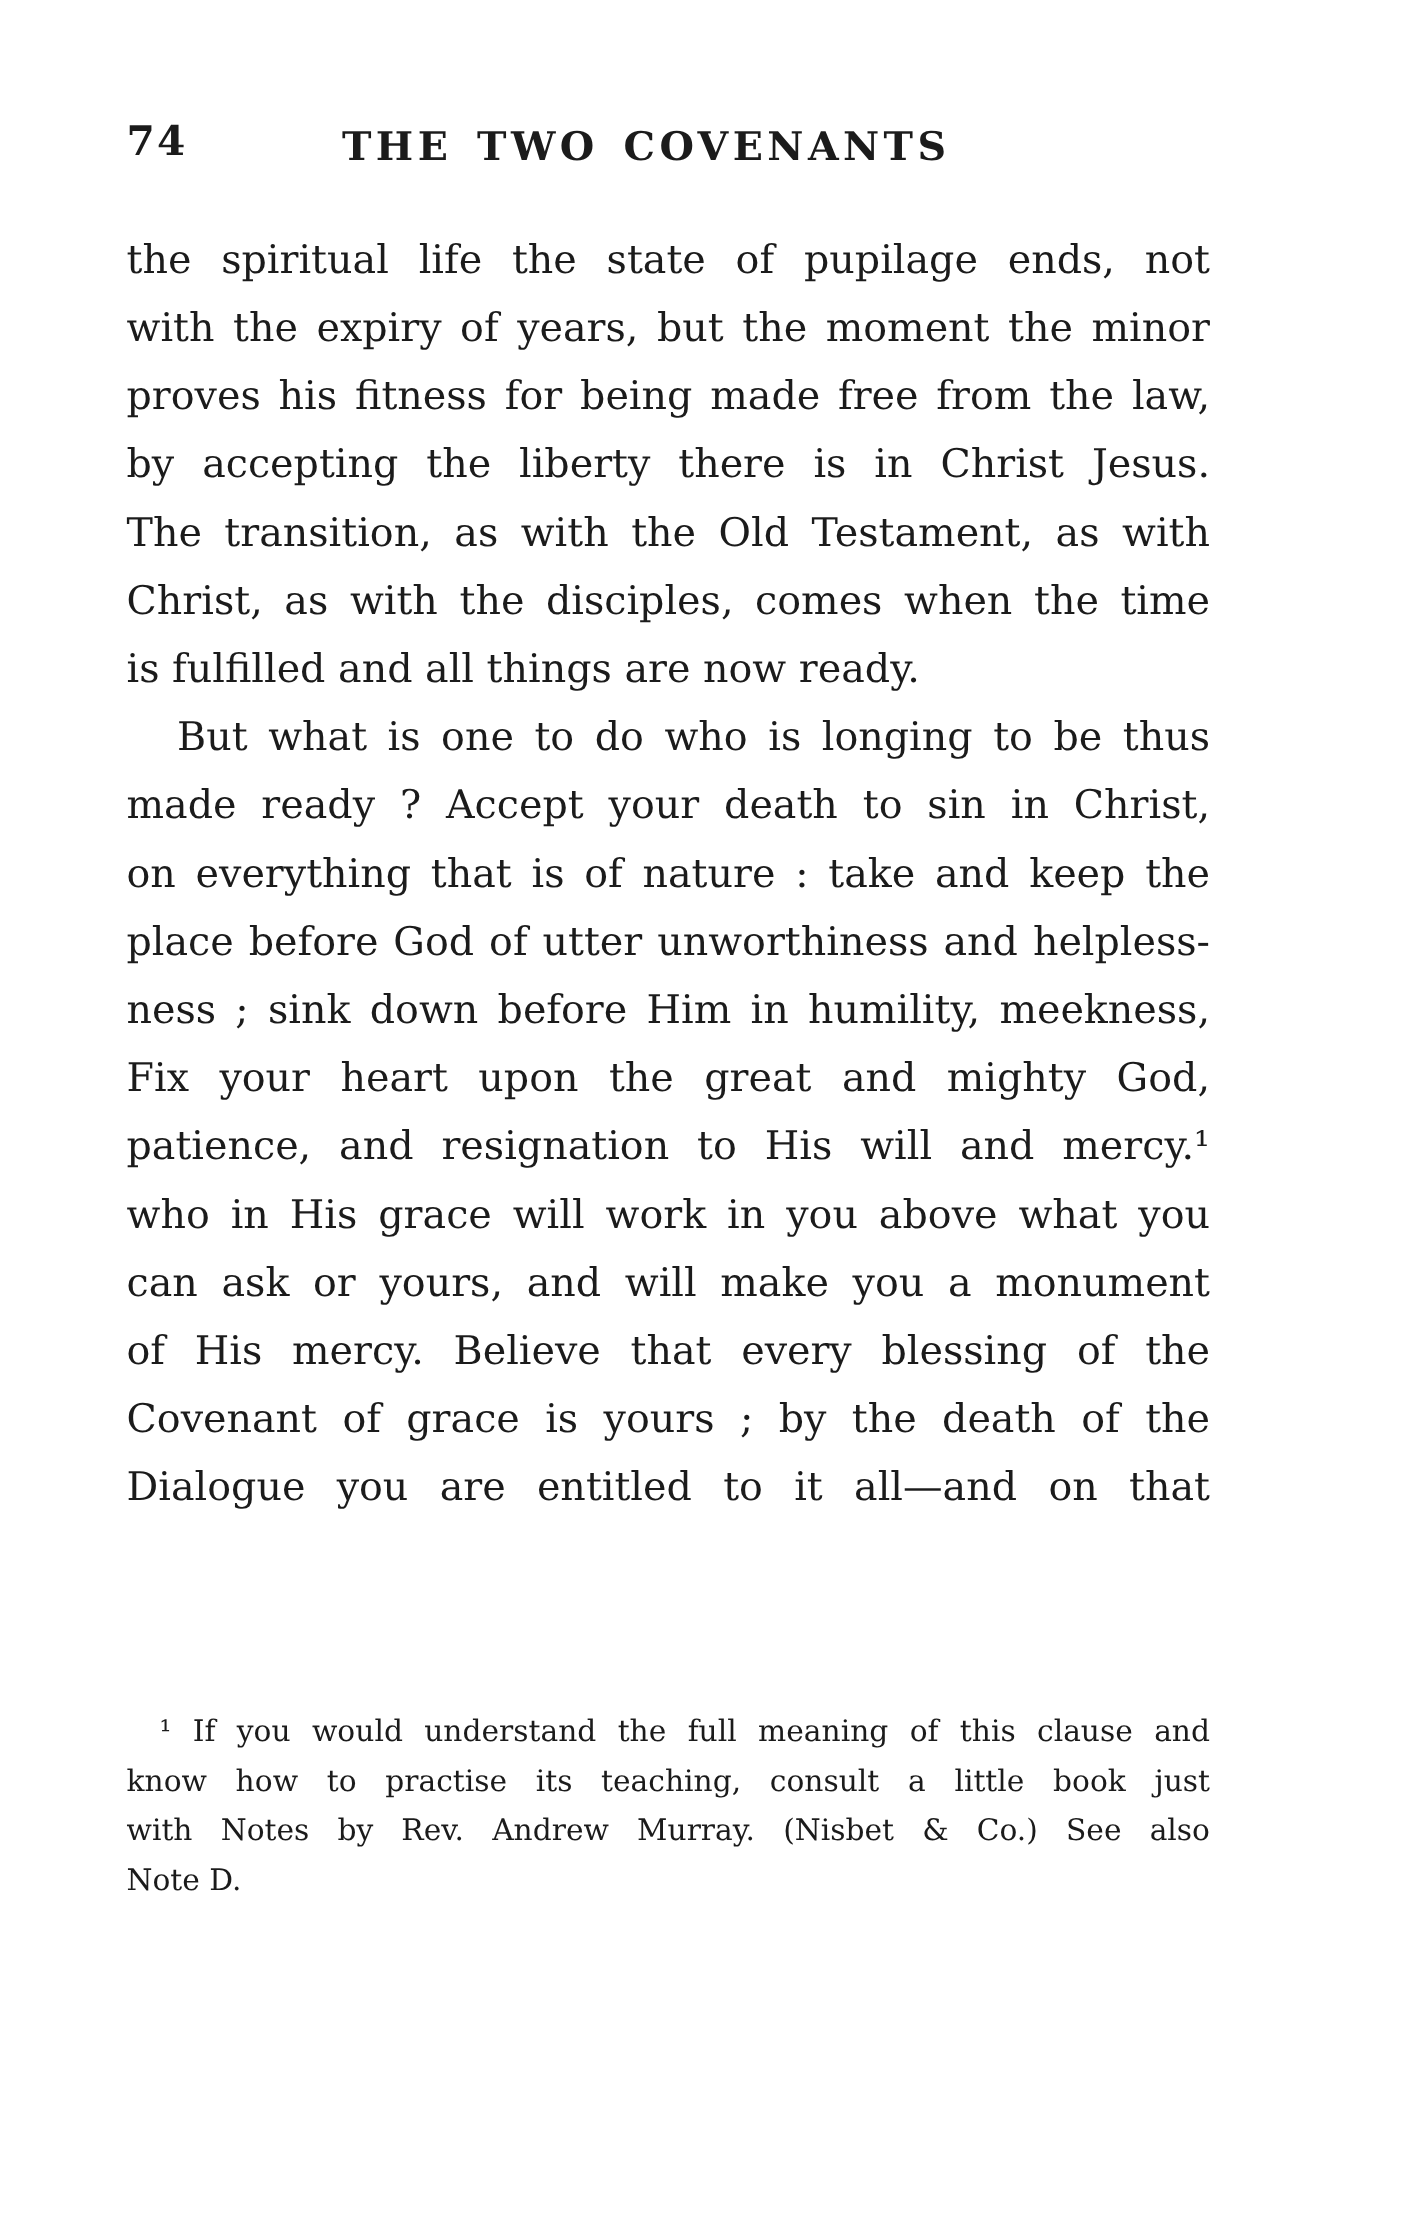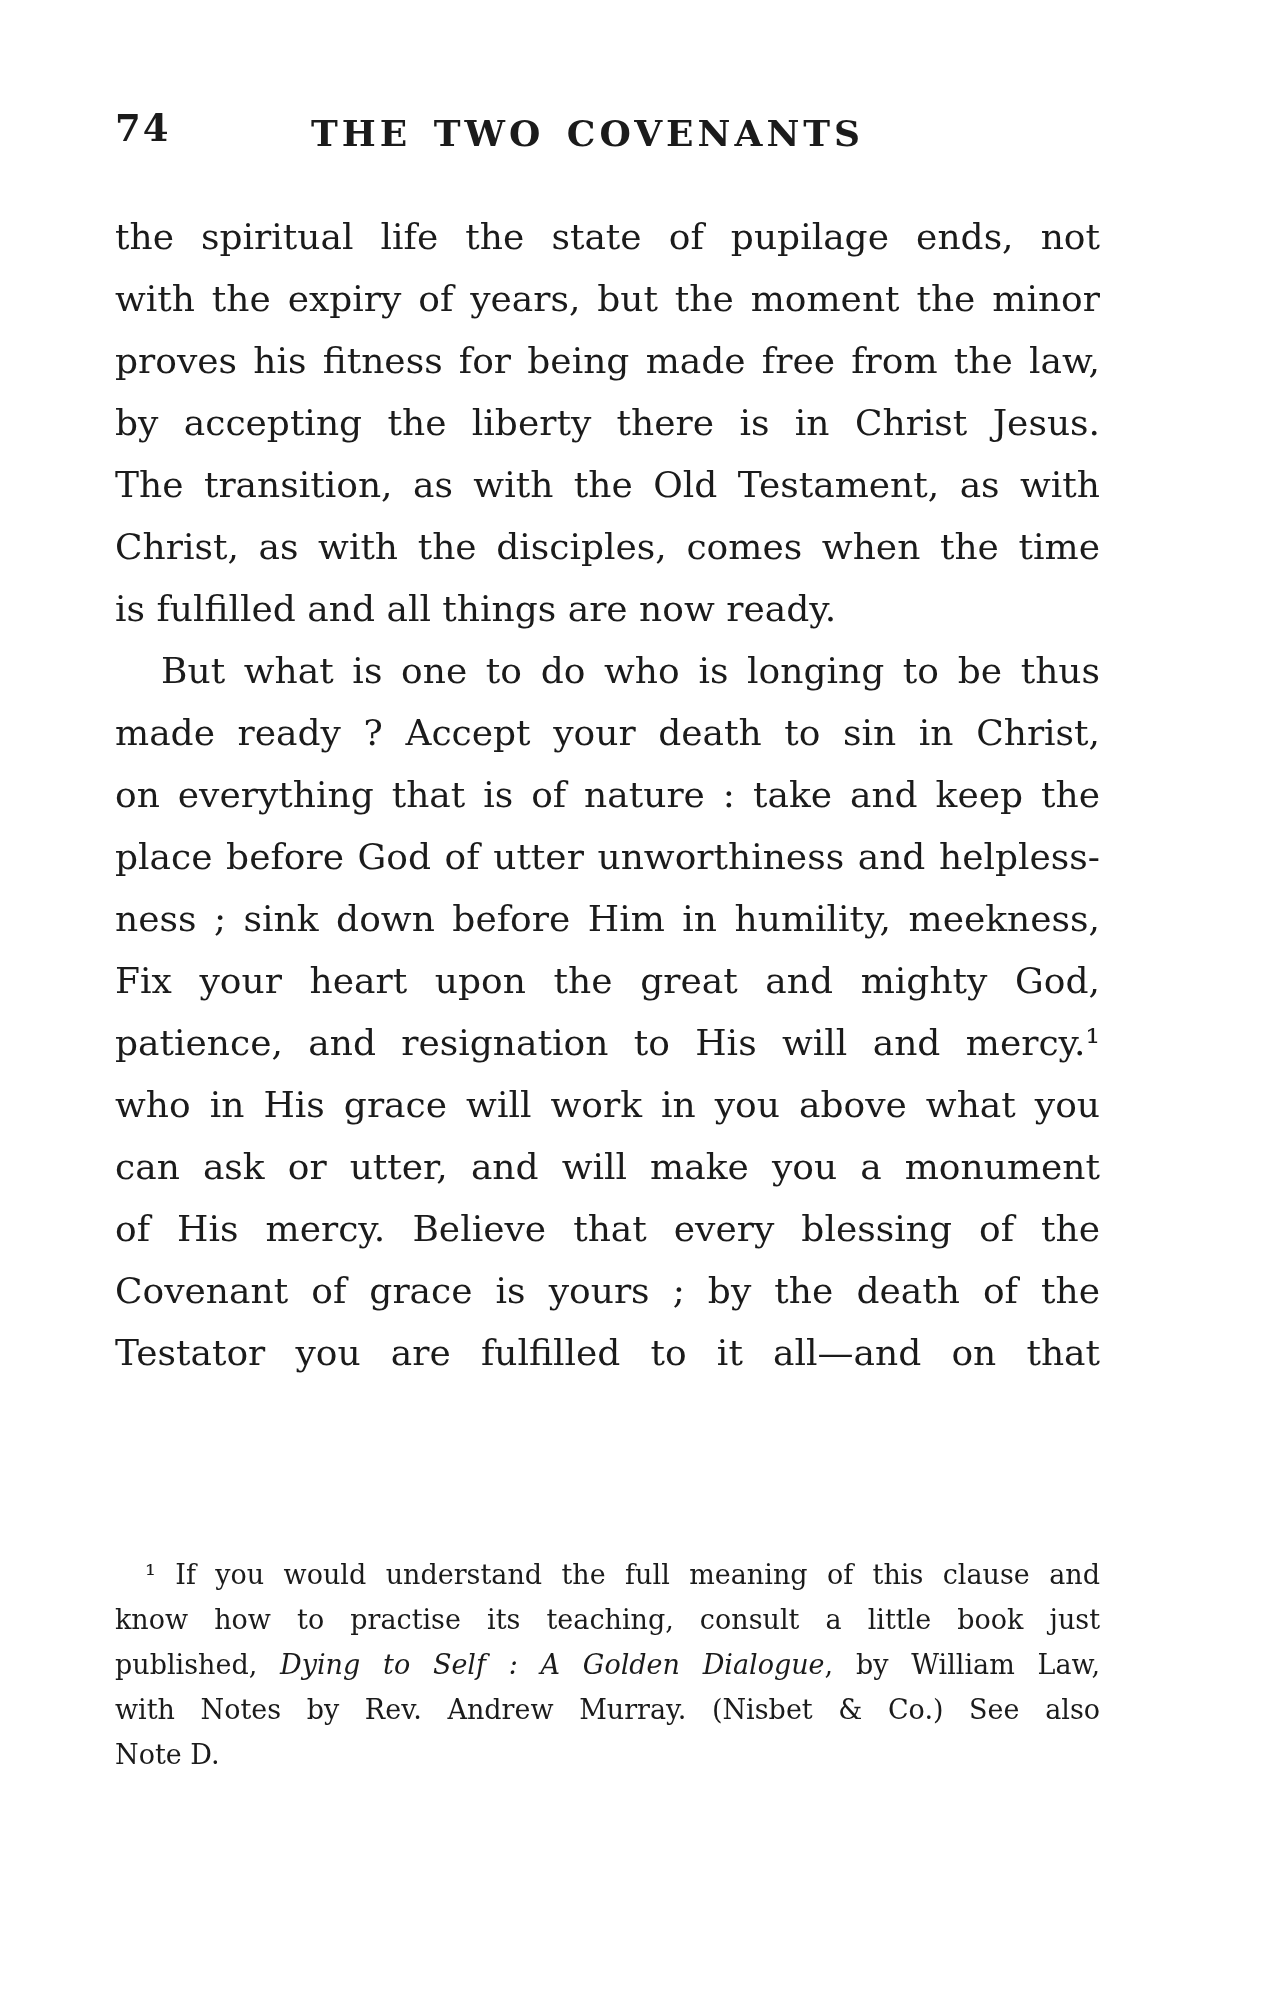--- a/index.html
+++ b/index.html
@@ -104,28 +104,27 @@
     </div>
     <div>
       <div class="bline indent1">But what is one to do who is longing to be thus</div>
       <div class="bline">made ready ?  Accept your death to sin in Christ,</div>
       <div class="bline">on everything that is of nature : take and keep the</div>
       <div class="bline">place before God of utter unworthiness and helpless-</div>
       <div class="bline">ness ; sink down before Him in humility, meekness,</div>
       <div class="bline">Fix your heart upon the great and mighty God,</div>
       <div class="bline">patience, and resignation to His will and mercy.¹</div>
       <div class="bline">who in His grace will work in you above what you</div>
-      <div class="bline">can ask or utter, and will make you a monument</div>
+      <div class="bline">can ask or yours, and will make you a monument</div>
       <div class="bline">of His mercy.  Believe that every blessing of the</div>
       <div class="bline">Covenant of grace is yours ; by the death of the</div>
-      <div class="bline">Testator you are fulfilled to it all—and on that</div>
+      <div class="bline">Dialogue you are entitled to it all—and on that</div>
     </div>
   </div>
 
   <div class="footnote">
     <div class="fline indent">¹ If you would understand the full meaning of this clause and</div>
     <div class="fline">know how to practise its teaching, consult a little book just</div>
-    <div class="fline"><span>published, </span><span class="book-title">Dying to Self : A Golden Dialogue</span><span>, by William Law,</span></div>
     <div class="fline">with Notes by Rev. Andrew Murray.  (Nisbet &amp; Co.)  See also</div>
     <div class="fline left-last">Note D.</div>
   </div>
 
 </div>
 
 </body></html>

